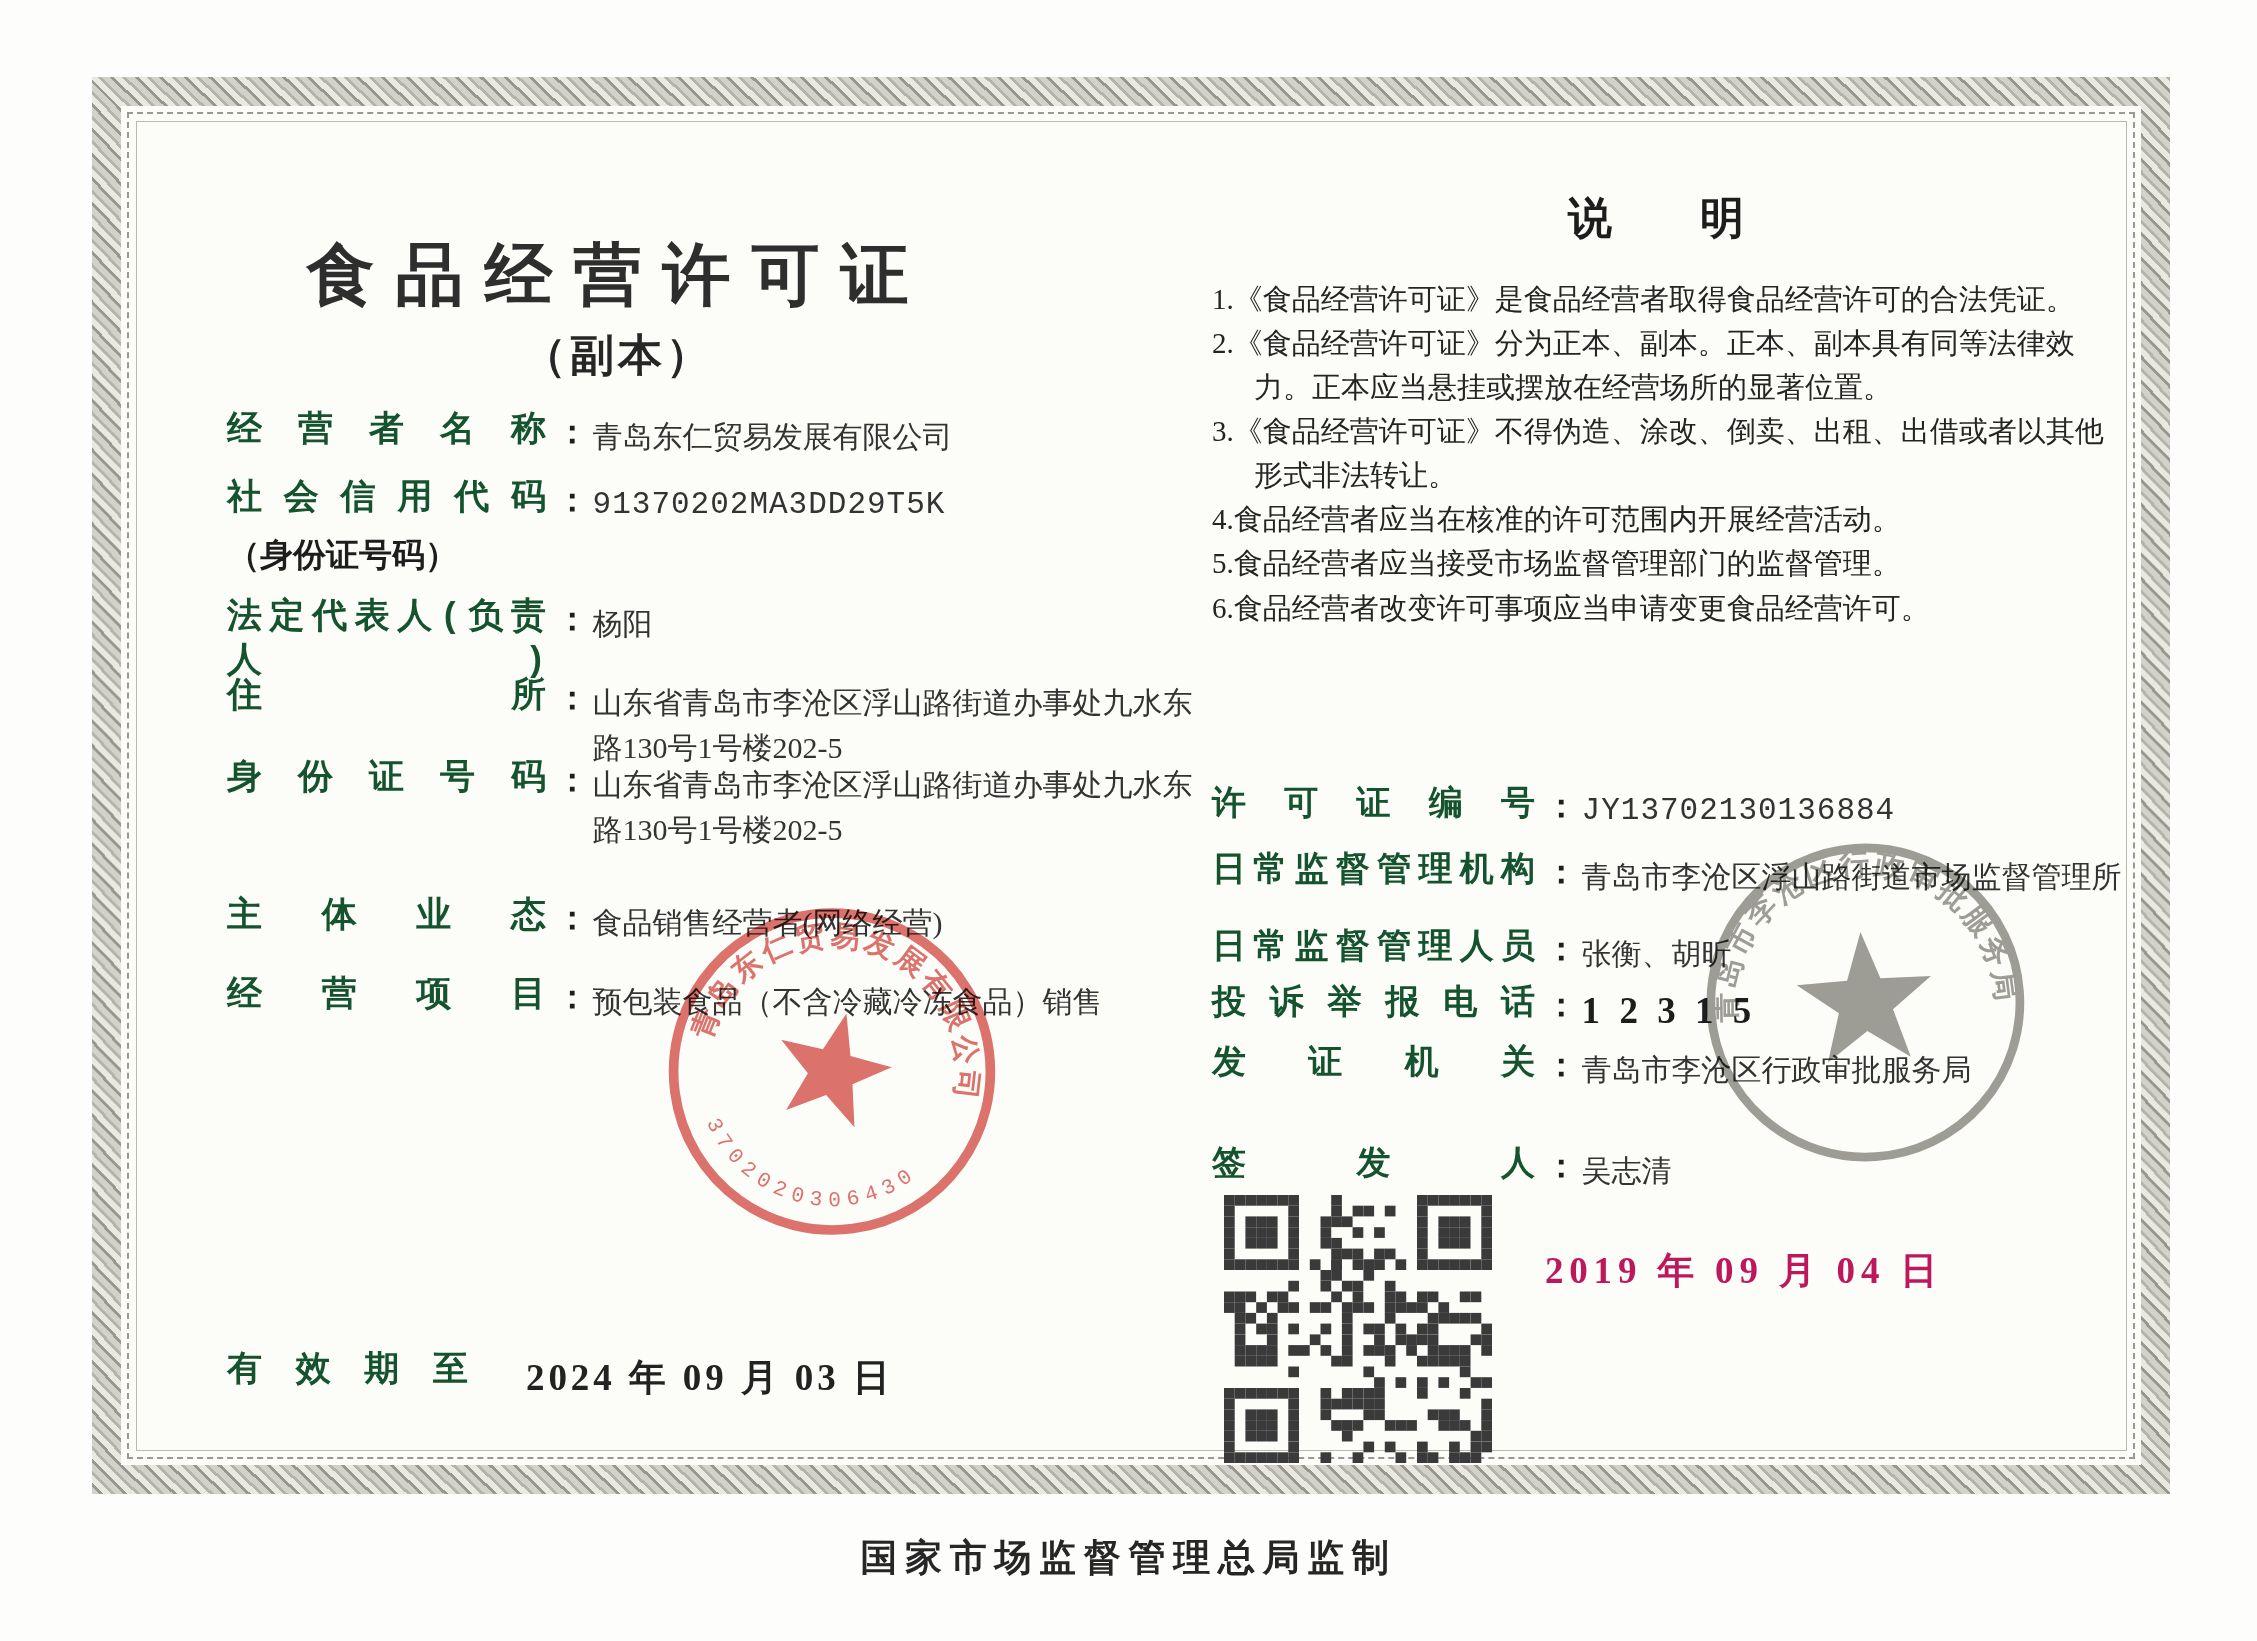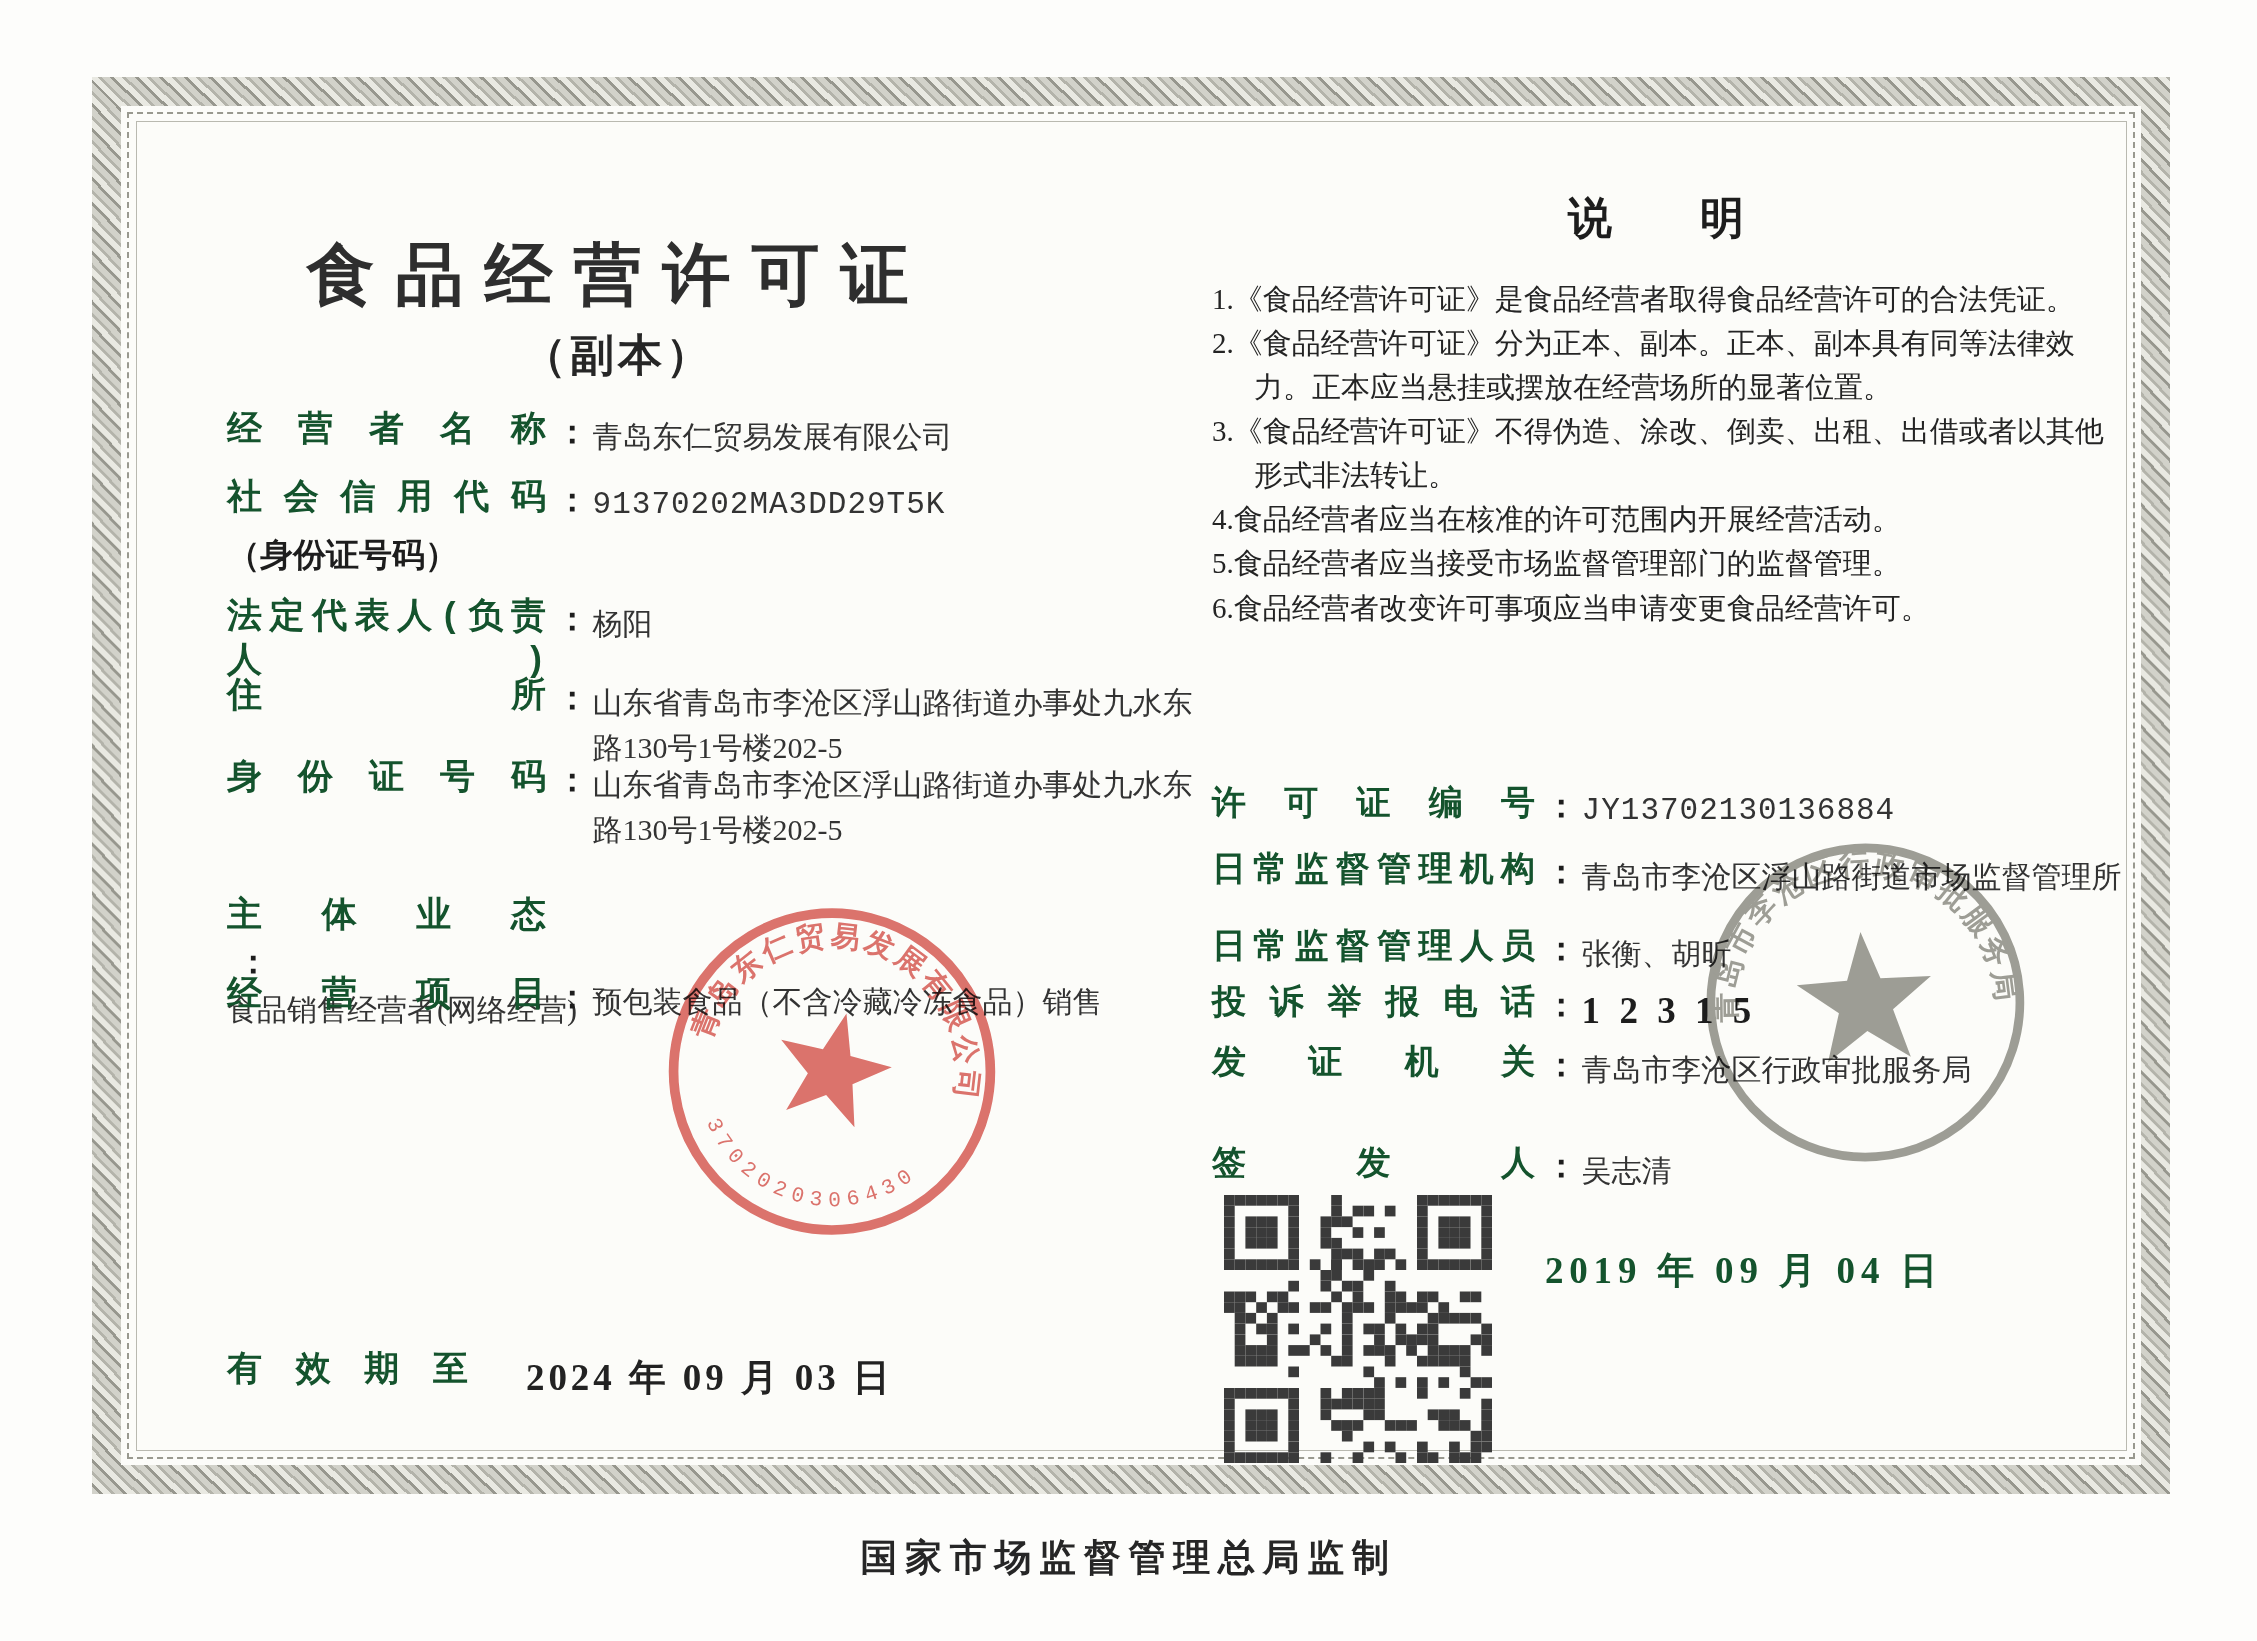--- a/index.html
+++ b/index.html
@@ -53,21 +53,21 @@
     font-size:29px;color:#242424;line-height:1.52;margin:0;
     padding-left:42px;text-indent:-42px;
   }
   .rowR{left:1212px;}
   .rowR .lbl{width:323px;font-size:34px;}
   .rowR .val{max-width:560px;font-size:30px;}
   .rowR .val.code{font-size:31px;}
   .phone{font-size:37px !important;font-weight:bold;letter-spacing:19.3px;color:#1d1d1d;padding-top:0 !important;}
   .issue-date{
     position:absolute;left:1545px;top:1246px;font-size:37px;font-weight:600;
-    color:#14532d;letter-spacing:5.8px;
+    color:#be185d;letter-spacing:5.8px;
   }
   
   .stamp{position:absolute;mix-blend-mode:multiply;pointer-events:none;}
   .stamp-red{left:652px;top:888px;transform:rotate(14deg);opacity:.85;}
   .stamp-gray{left:1688px;top:819px;transform:rotate(-4deg);opacity:.8;}
   .qr{position:absolute;left:1224px;top:1195px;width:268px;height:268px;}
   
   .footer{
     position:absolute;left:0;top:1533px;width:2257px;text-align:center;
     font-size:37px;font-weight:bold;color:#262626;letter-spacing:7.7px;
@@ -110,21 +110,21 @@
   <span class="colon">：</span>
   <span class="val">山东省青岛市李沧区浮山路街道办事处九水东路130号1号楼202-5</span>
 </div>
 
 <div class="row" style="left:227px;top:758px;">
   <span class="lbl">身份证号码</span>
   <span class="colon">：</span>
   <span class="val">山东省青岛市李沧区浮山路街道办事处九水东路130号1号楼202-5</span>
 </div>
 
-<div class="row" style="left:227px;top:896px;flex-direction:column;">
+<div class="row" style="left:227px;top:896px;">
   <span class="lbl">主体业态</span>
   <span class="colon">：</span>
   <span class="val">食品销售经营者(网络经营)</span>
 </div>
 
 <div class="row" style="left:227px;top:975px;">
   <span class="lbl">经营项目</span>
   <span class="colon">：</span>
   <span class="val">预包装食品（不含冷藏冷冻食品）销售</span>
 </div>

